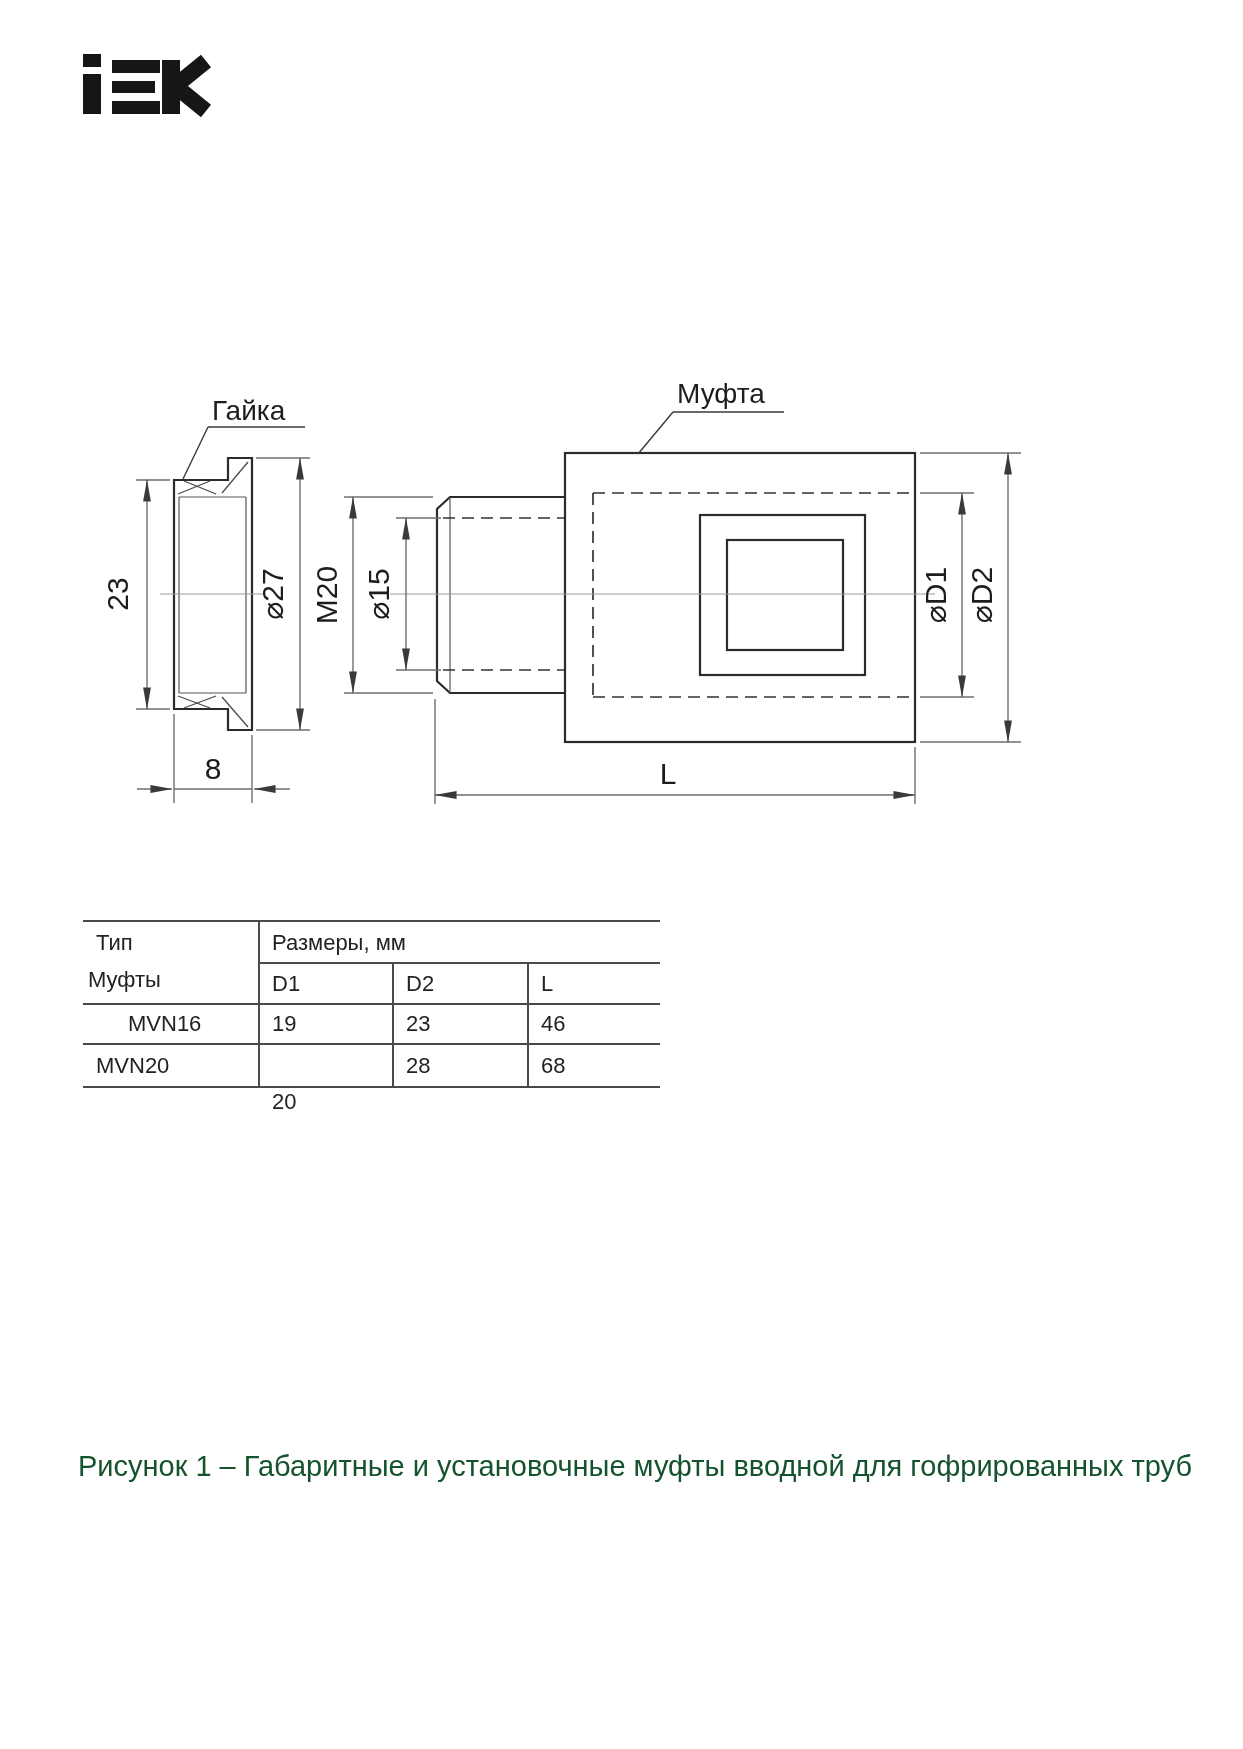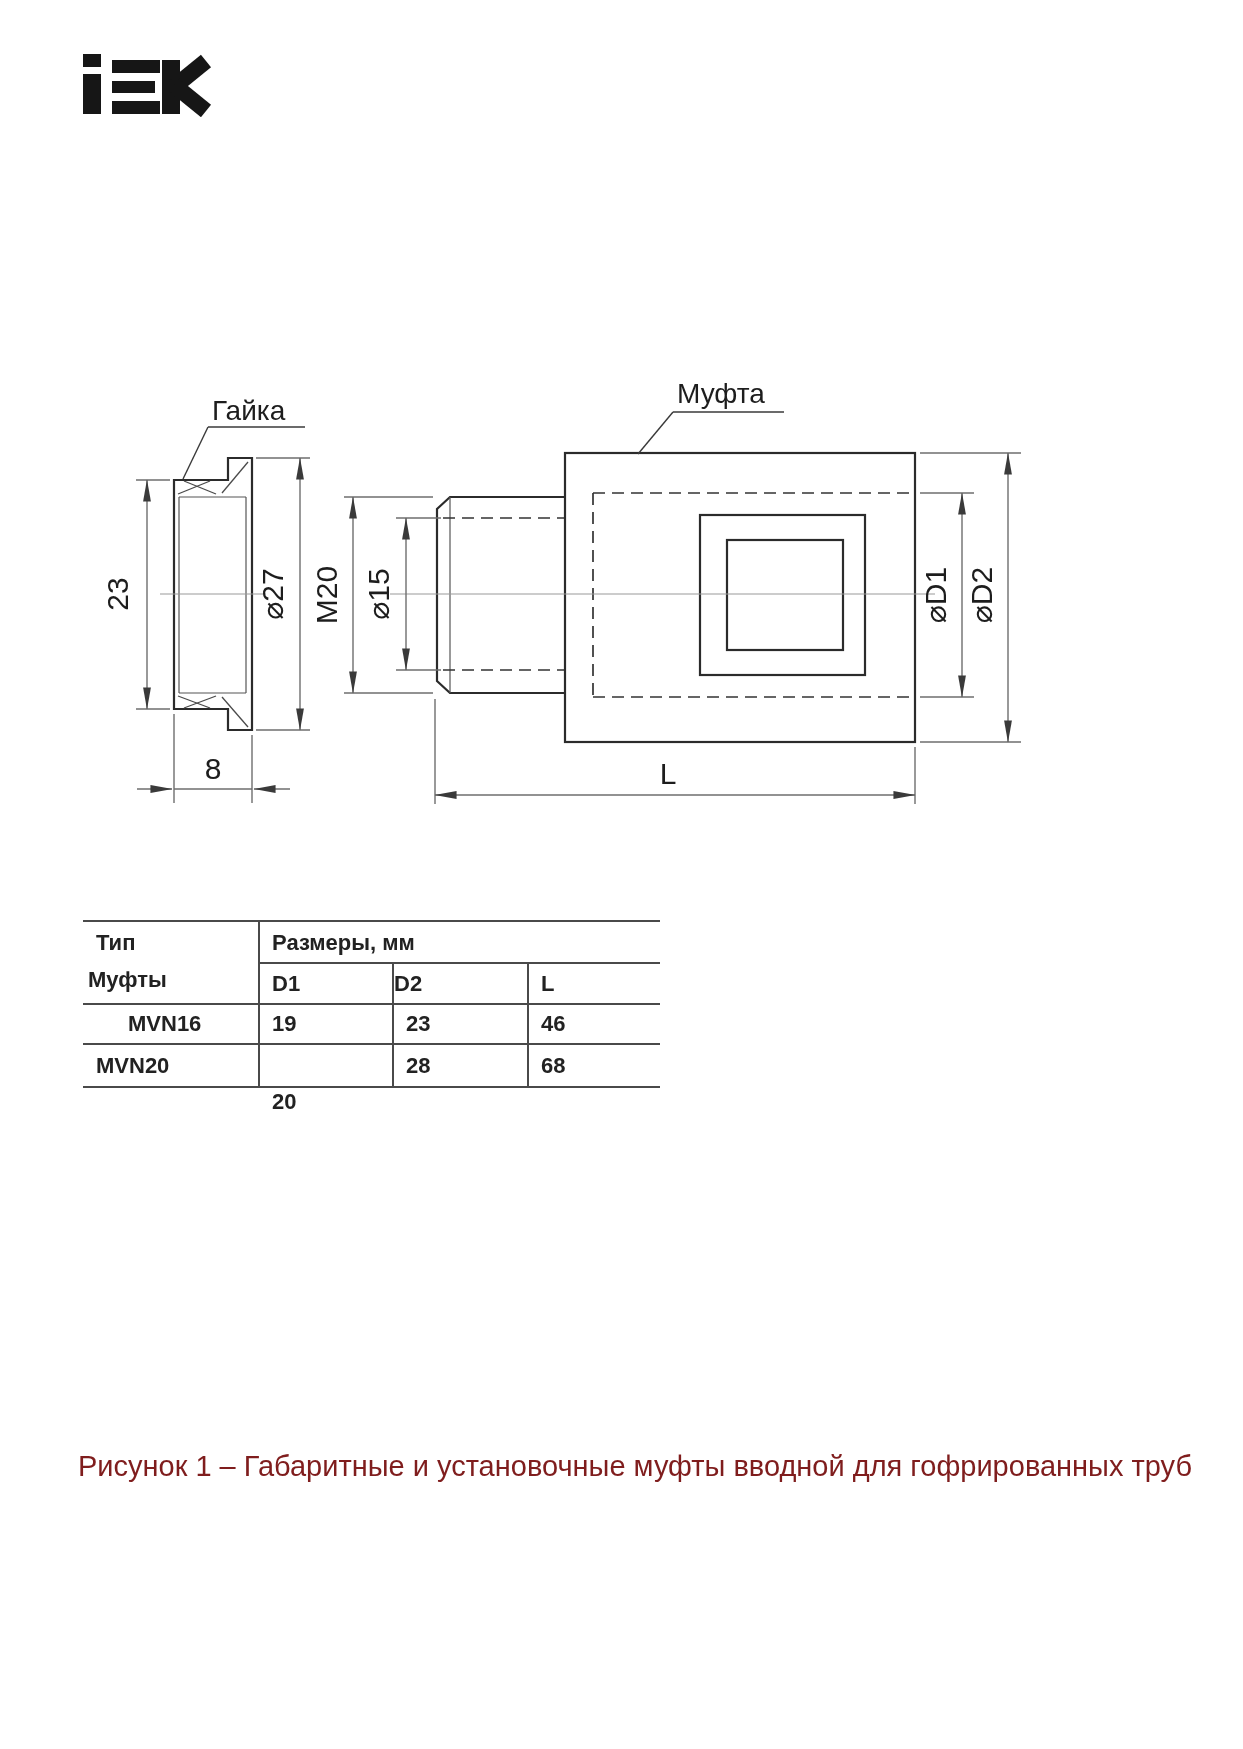--- a/index.html
+++ b/index.html
@@ -15,22 +15,22 @@
   .thin{stroke:#6e6e6e;stroke-width:1.4;fill:none;}
   .edge{stroke:#555555;stroke-width:1.2;fill:none;}
   .hatch{stroke:#4a4a4a;stroke-width:1.3;fill:none;}
   .dash{stroke:#333333;stroke-width:1.7;fill:none;stroke-dasharray:12 7;}
   .axis{stroke:#9a9a9a;stroke-width:1.1;fill:none;}
   .leader{stroke:#3a3a3a;stroke-width:1.4;fill:none;}
   .dimtext{font-family:"Liberation Sans","DejaVu Sans",sans-serif;font-size:30px;fill:#1d1d1d;}
   .labeltext{font-family:"Liberation Sans","DejaVu Sans",sans-serif;font-size:28px;fill:#1d1d1d;}
   
   .tline{position:absolute;background:#4a4a4a;}
-  .tcell{position:absolute;font-size:22px;color:#222;white-space:nowrap;font-weight:bold;}
-  .caption{position:absolute;left:78px;top:1450px;width:1120px;font-size:29px;color:#7f1d1d;white-space:nowrap;}
+  .tcell{position:absolute;font-size:22px;color:#222;white-space:nowrap;}
+  .caption{position:absolute;left:78px;top:1450px;width:1120px;font-size:29px;color:#14532d;white-space:nowrap;}
 </style>
 </head>
 <body>
 
 <svg class="abs" style="left:62px;top:54px;" width="160" height="63" viewBox="0 0 160 63" aria-label="IEK">
   <g fill="#161616">
     <rect x="21" y="0" width="18" height="13"></rect>
     <rect x="21" y="20" width="18" height="40"></rect>
     <rect x="50" y="6" width="48" height="13"></rect>
     <rect x="50" y="27" width="43" height="12"></rect>
@@ -167,21 +167,21 @@
   <div class="tline" style="left:83px;top:1086px;width:577px;height:2px;"></div>
 
   <div class="tline" style="left:258px;top:920px;width:2px;height:168px;"></div>
   <div class="tline" style="left:392px;top:962px;width:2px;height:126px;"></div>
   <div class="tline" style="left:527px;top:962px;width:2px;height:126px;"></div>
 
   <div class="tcell" style="left:96px;top:930px;">Тип</div>
   <div class="tcell" style="left:88px;top:967px;">Муфты</div>
   <div class="tcell" style="left:272px;top:930px;text-align:center;">Размеры, мм</div>
   <div class="tcell" style="left:272px;top:971px;">D1</div>
-  <div class="tcell" style="left:394px;top:971px;">D2</div>
+  <div class="tcell" style="left:406px;top:971px;">D2</div>
   <div class="tcell" style="left:541px;top:971px;">L</div>
 
   <div class="tcell" style="left:96px;top:1011px;margin-left:32px;">MVN16</div>
   <div class="tcell" style="left:272px;top:1011px;">19</div>
   <div class="tcell" style="left:406px;top:1011px;">23</div>
   <div class="tcell" style="left:541px;top:1011px;">46</div>
 
   <div class="tcell" style="left:96px;top:1053px;">MVN20</div>
   <div class="tcell" style="left:272px;top:1053px;margin-top:36px;">20</div>
   <div class="tcell" style="left:406px;top:1053px;">28</div>

